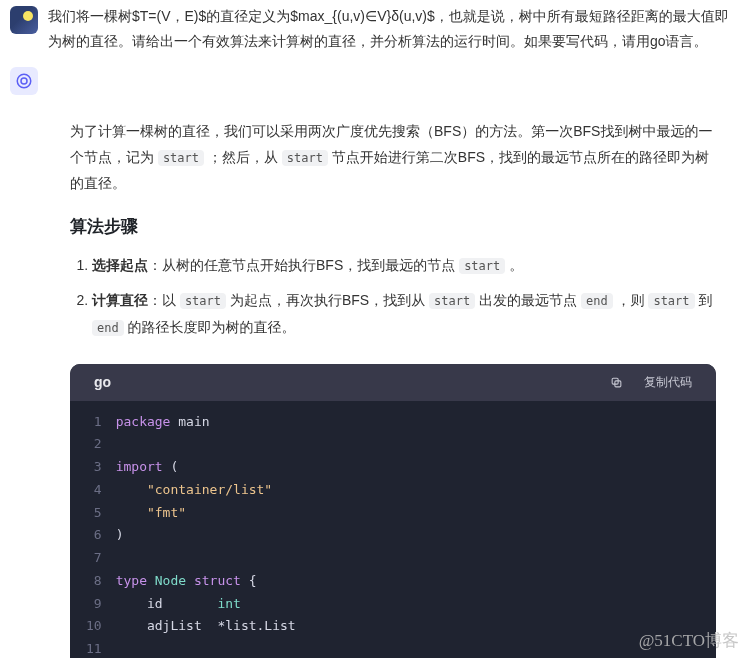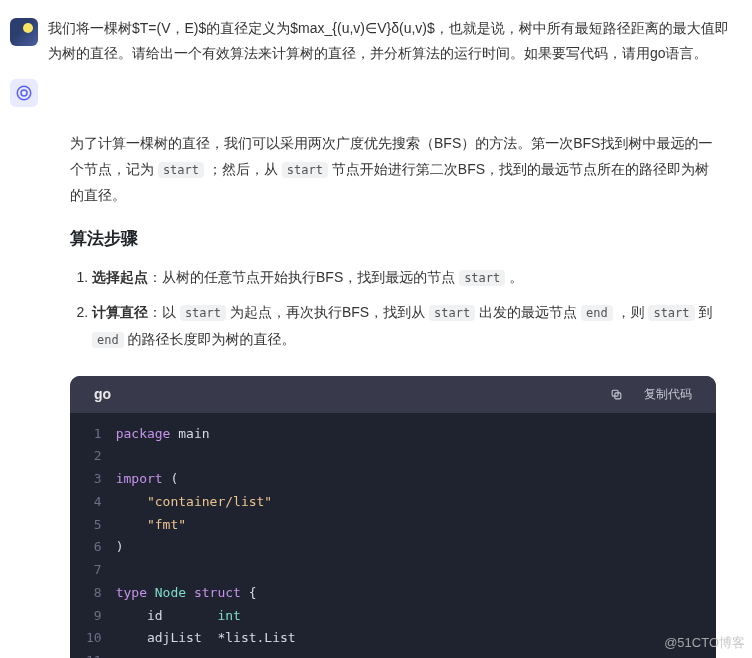--- a/index.html
+++ b/index.html
@@ -8,21 +8,21 @@
     background: #ffffff;
     width: 752px;
     height: 658px;
     overflow: hidden;
     position: relative;
     color: #1f2329;
   }
   .msg {
     display: flex;
     align-items: flex-start;
-    padding: 16px 14px 10px 10px;
+    padding: 4px 14px 10px 10px;
   }
   .avatar {
     width: 28px;
     height: 28px;
     border-radius: 6px;
     flex-shrink: 0;
     margin-right: 10px;
     margin-top: 2px;
     display: flex;
     align-items: center;
@@ -130,25 +130,26 @@
   }
   .codelines {
     white-space: pre;
     color: #d6d8e5;
   }
   .kw { color: #c792ea; }
   .typ { color: #7fdbca; text-align: center; }
   .str { color: #ecc48d; }
   .watermark {
     position: absolute;
-    right: 7px;
+    right: 13px;
     bottom: 6px;
     color: #bdbdbd;
-    font-size: 13px;
+    font-size: 17px;
     opacity: 0.85;
+    font-family: Liberation Serif, serif;
   }
 </style>
 </head>
 <body>
 
 <div class="msg">
   <div class="avatar user"></div>
   <div class="msg-body">我们将一棵树$T=(V，E)$的直径定义为$max_{(u,v)∈V}δ(u,v)$，也就是说，树中所有最短路径距离的最大值即为树的直径。请给出一个有效算法来计算树的直径，并分析算法的运行时间。如果要写代码，请用go语言。</div>
 </div>
 

